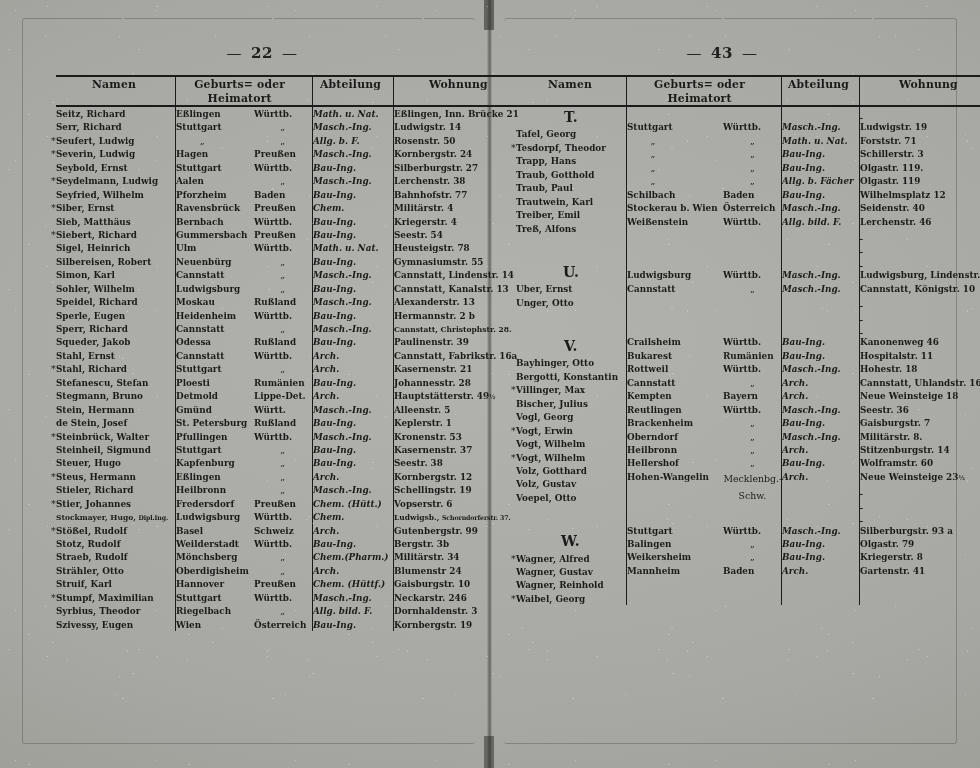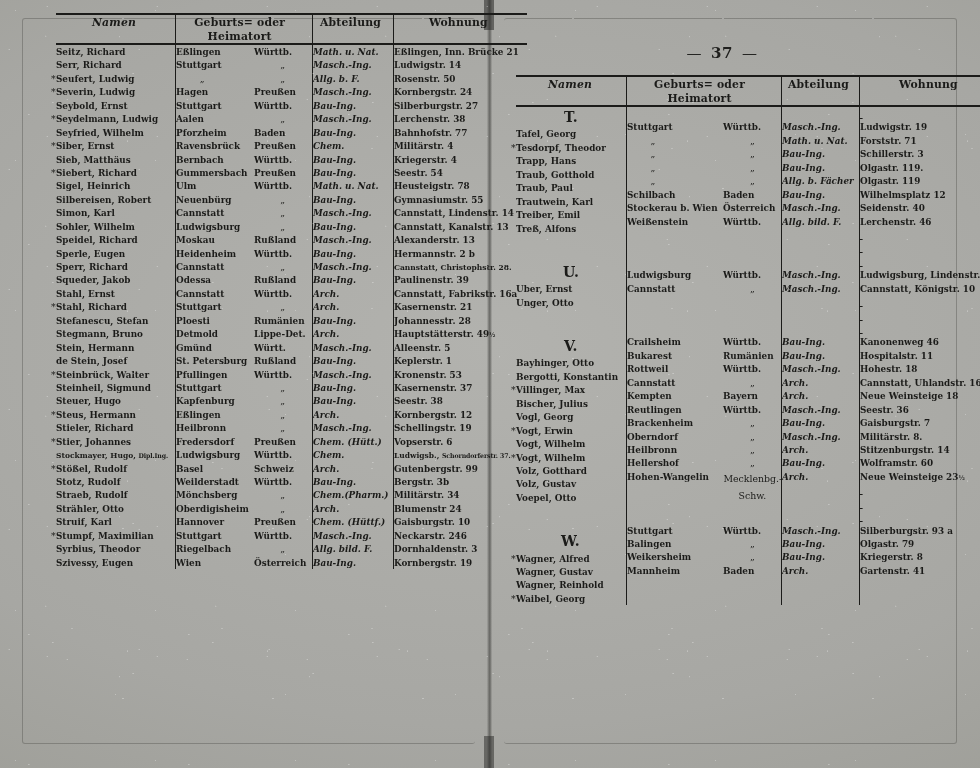--- a/index.html
+++ b/index.html
@@ -55,21 +55,21 @@
     margin-top:44px;font-family:"DejaVu Serif", serif;font-weight:700;
   }
   .folio .dash{display:inline-block;padding:0 9px;font-weight:400;}
 
   table.reg{
     margin:13px 0 0 14px;width:410px;border-collapse:collapse;
     color:#1b1b19;
   }
   table.reg td,table.reg th{padding:0;vertical-align:top;}
   .rule-top{border-top:2.2px solid #1b1b19;}
-  .rule-thin{border-top:1.1px solid #1b1b19;font-style:italic;}
+  .rule-thin{border-top:1.1px solid #1b1b19;}
 
   .hdr td{
     text-align:center;padding:5px 2px 5px;
     font-size:11.5px;font-weight:700;letter-spacing:.2px;
     font-family:"DejaVu Serif", serif;
   }
   .vline{border-left:1.1px solid #1b1b19;}
 
   .body-cell{font-size:9.4px;line-height:13.45px;padding-top:6px;white-space:nowrap;}
   .c-name{width:118px;padding-left:4px;}
@@ -101,20 +101,23 @@
 
 <div id="scan">
 
   <div id="gutter"></div>
   <div id="gutter-top"></div>
   <div id="gutter-bot"></div>
   <div class="sheet-edge" id="edge-left"></div>
   <div class="sheet-edge" id="edge-right"></div>
 
   <div class="page" id="page-left">
+    <div class="folio">
+      <span class="dash">—</span><span>22</span><span class="dash">—</span>
+    </div>
 
     <table class="reg" id="table-left">
       <tbody>
           <tr class="hdr rule-top">
         <td colspan="1" class="rule-thin" style="border-top:none;">
           <span class="fk">Namen</span>
         </td>
         <td colspan="2" class="vline">
           <span class="fk">Geburts= oder Heimatort</span>
         </td>
@@ -363,21 +366,21 @@
               <div class="row "><span class="fk">Dornhaldenstr. 3</span></div>
               <div class="row "><span class="fk">Kornbergstr. 19</span></div>
             </td>
       </tr>
     </tbody>
       </table>
   </div>
 
   <div class="page" id="page-right">
     <div class="folio">
-      <span class="dash">—</span><span>37</span><span class="dash">—</span>
+      <span class="dash">—</span><span>43</span><span class="dash">—</span>
     </div>
 
     <table class="reg" id="table-right">
       <tbody>
           <tr class="hdr rule-top">
         <td class="rule-thin" style="border-top:none;">
           <span class="fk">Namen</span>
         </td>
         <td colspan="2" class="vline">
           <span class="fk">Geburts= oder Heimatort</span>

